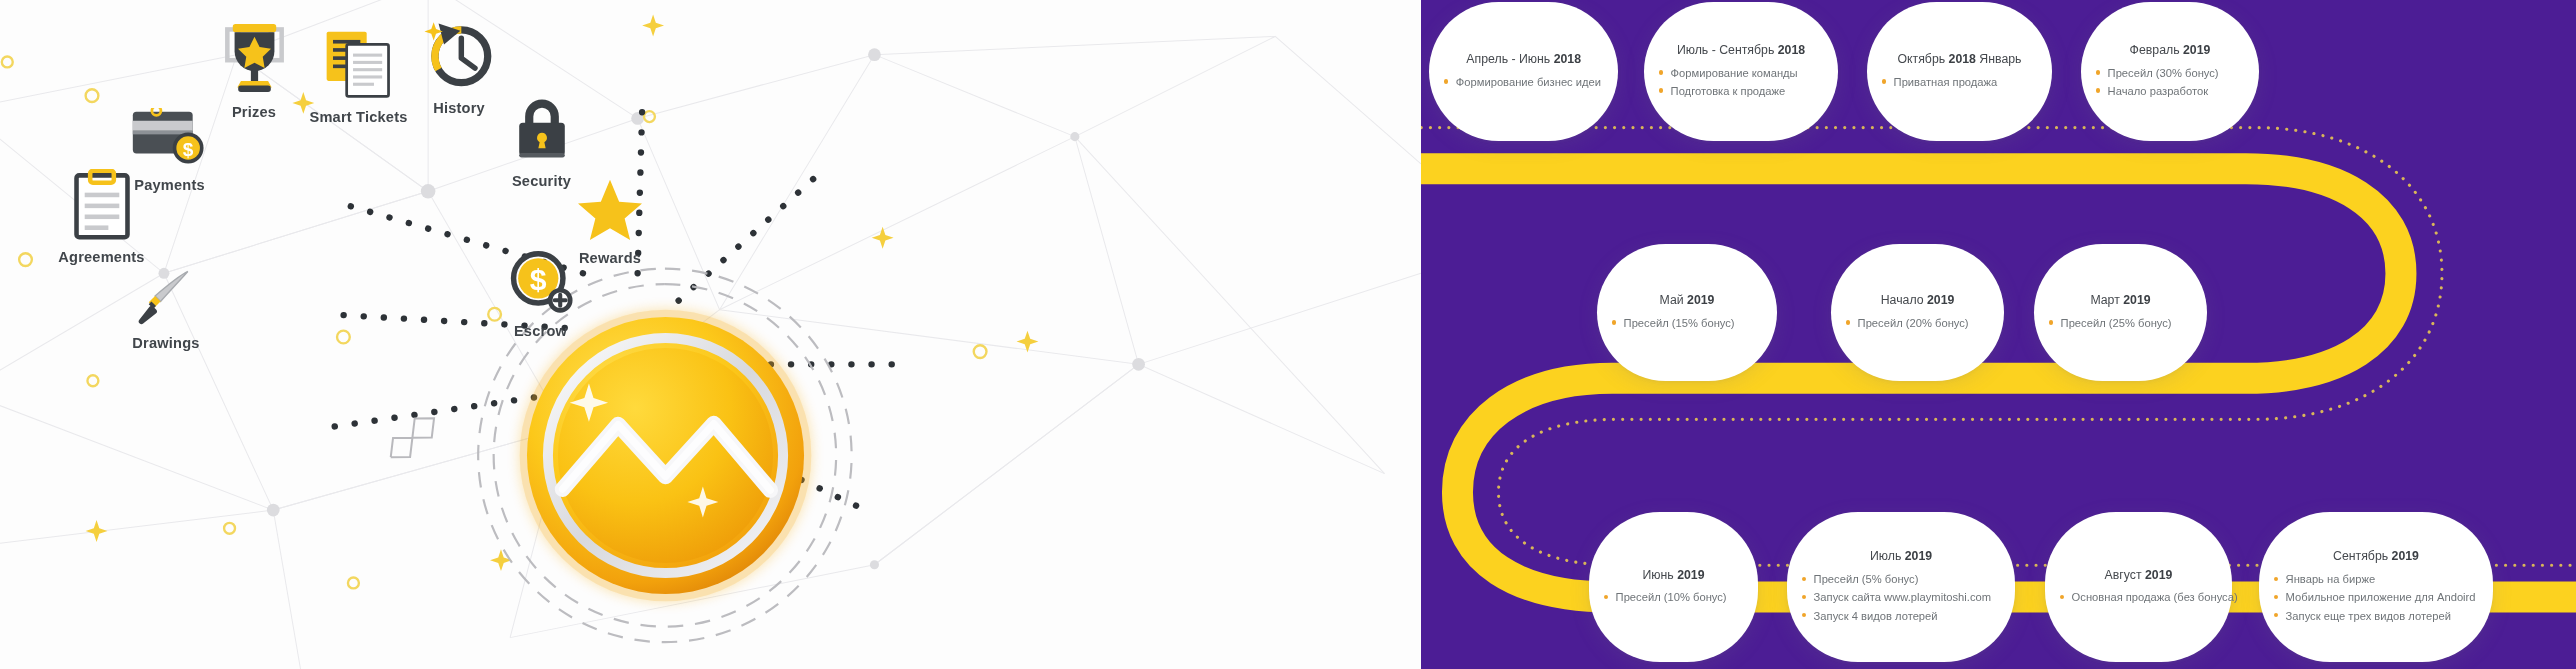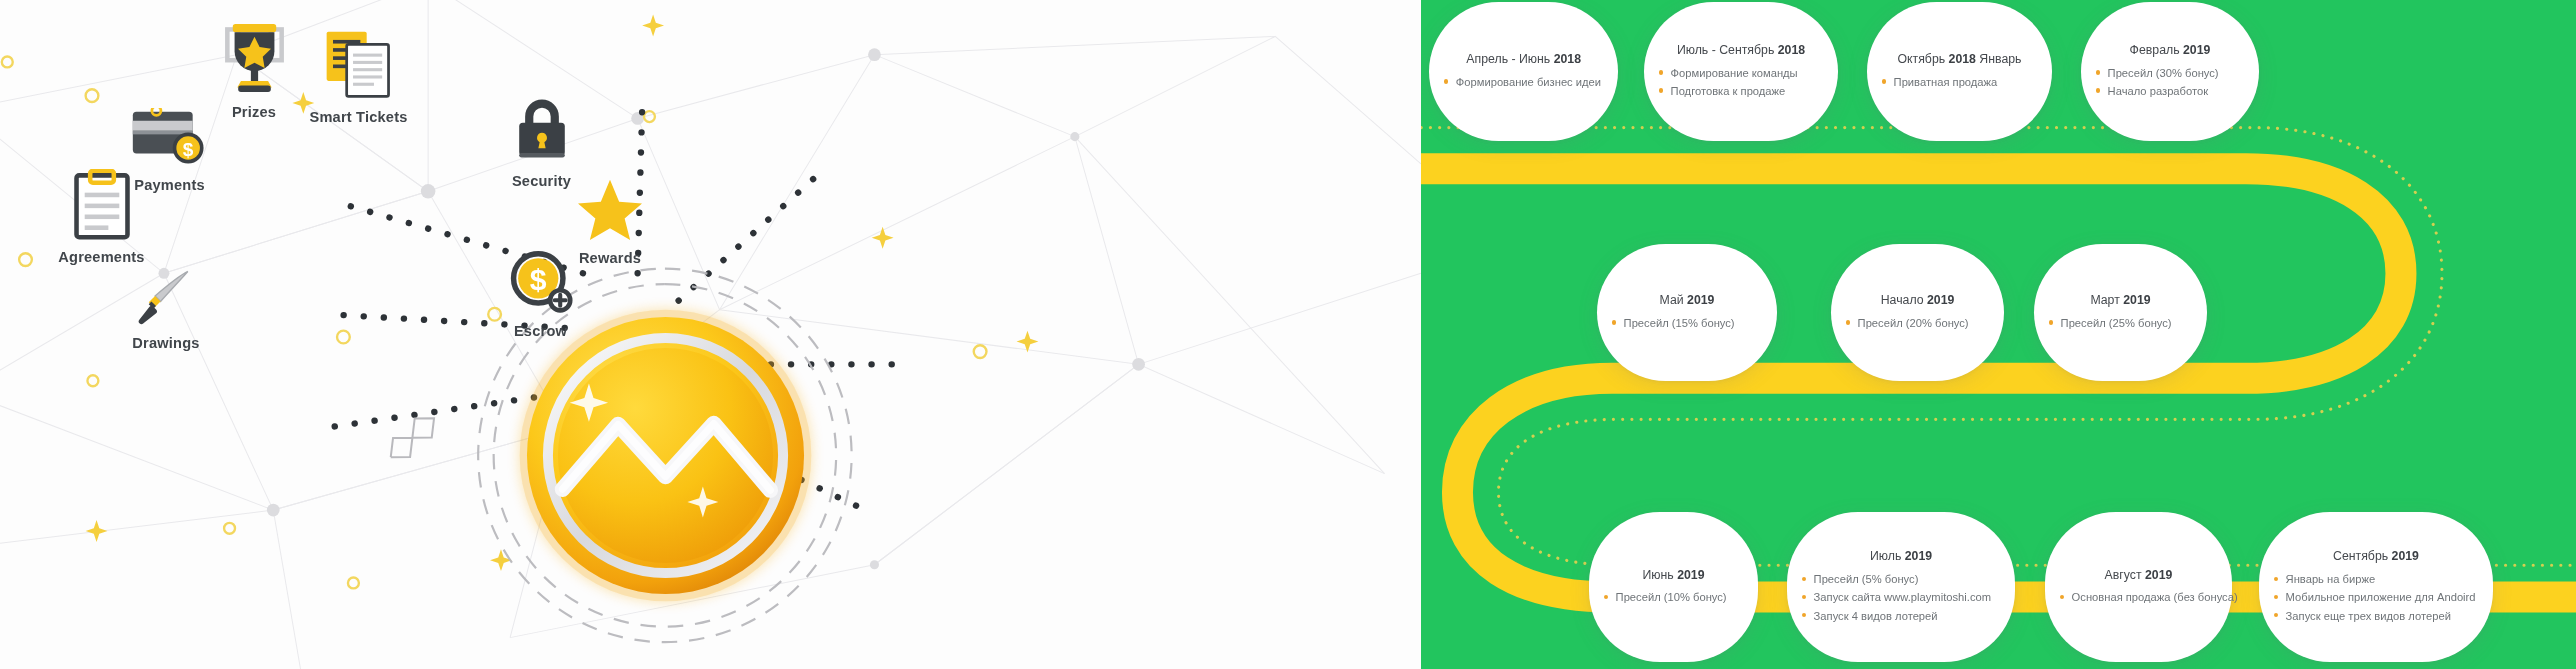--- a/index.html
+++ b/index.html
@@ -22,21 +22,21 @@
   .node .cap{
     display:block;margin-top:5.5px;
     font-size:14.6px;font-weight:700;color:#41464b;
     letter-spacing:0.2px;white-space:nowrap;text-align:center;
   }
 
   
   #coin-wrap{position:absolute;left:506px;top:296px;width:319px;height:319px;}
 
   
-  #road{position:absolute;left:1421px;top:0;width:1155px;height:670px;overflow:hidden;background:#22c55e;}
+  #road{position:absolute;left:1421px;top:0;width:1155px;height:670px;overflow:hidden;background:#4c1d95;}
   #road-track{position:absolute;inset:0;}
   #road-cards{position:absolute;inset:0;}
 
   .card{
     position:absolute;
     background:#ffffff;
     border-radius:71px;
     box-shadow:0 4.6px 20px rgba(120,120,130,.16), 0 0.9px 3.6px rgba(120,120,130,.10);
     display:flex;flex-direction:column;justify-content:center;
     box-sizing:border-box;
@@ -222,20 +222,32 @@
               <rect x="34" y="35" width="32" height="3.4"></rect>
               <rect x="34" y="43" width="32" height="3.4"></rect>
               <rect x="34" y="51" width="32" height="3.4"></rect>
               <rect x="34" y="59" width="23" height="3.4"></rect>
             </g>
           </svg>
         </span>
         <span class="cap">Smart Tickets</span>
       </div>
 
+      <div class="node" style="left:417px;top:18px;width:84px;">
+        <span class="glyph">
+          <svg width="71" height="73" viewBox="0 0 78 80">
+            <circle cx="41" cy="42" r="29" fill="none" stroke="#3b4045" stroke-width="8"></circle>
+            <path d="M41 13 a29 29 0 0 0 -25.1 43.5" fill="none" stroke="#F6C21B" stroke-width="8" stroke-linecap="butt"></path>
+            <path d="M41 22 v22 l15 11" fill="none" stroke="#3b4045" stroke-width="6" stroke-linecap="round" stroke-linejoin="round"></path>
+            <path d="M16 6 L40 14 L22 29z" fill="#3b4045"></path>
+            <path d="M8 6 l2.6 -7.5 2.6 7.5 7.5 2.6 -7.5 2.6 -2.6 7.5 -2.6 -7.5 -7.5 -2.6z" fill="#F6C21B" transform="translate(0,6)"></path>
+          </svg>
+        </span>
+        <span class="cap">History</span>
+      </div>
 
       <div class="node" style="left:503px;top:98px;width:77px;">
         <span class="glyph">
           <svg width="62" height="66" viewBox="0 0 68 72">
             <path d="M20 28 v-8 a14 14 0 0 1 28 0 v8" fill="none" stroke="#3b4045" stroke-width="9"></path>
             <rect x="9" y="27" width="50" height="36" rx="4" fill="#3b4045"></rect>
             <path d="M34 38 a5.5 5.5 0 0 1 2.6 10.3 l1.4 6.7 h-8 l1.4 -6.7 A5.5 5.5 0 0 1 34 38z" fill="#F6C21B"></path>
             <rect x="9" y="60" width="50" height="5" rx="2.5" fill="#555a5f"></rect>
           </svg>
         </span>

